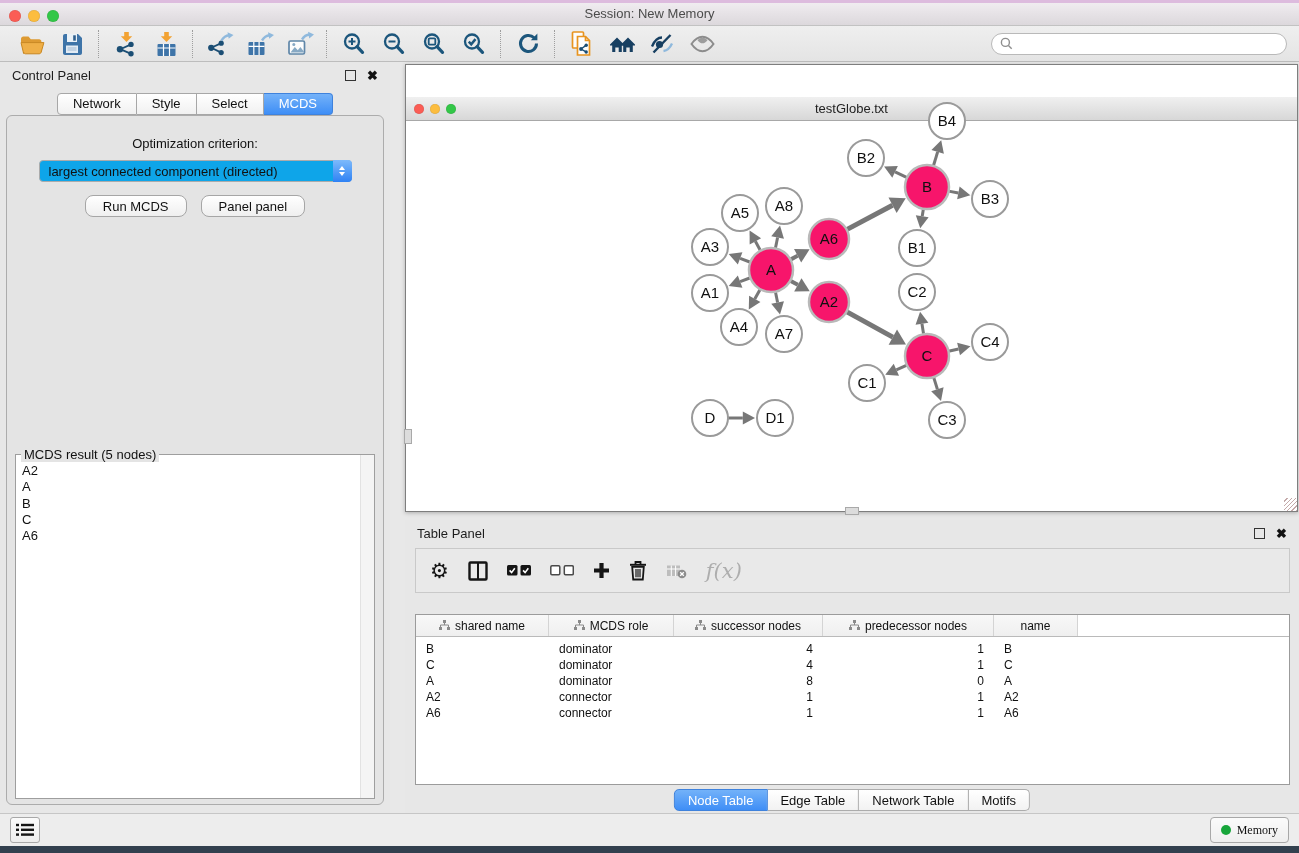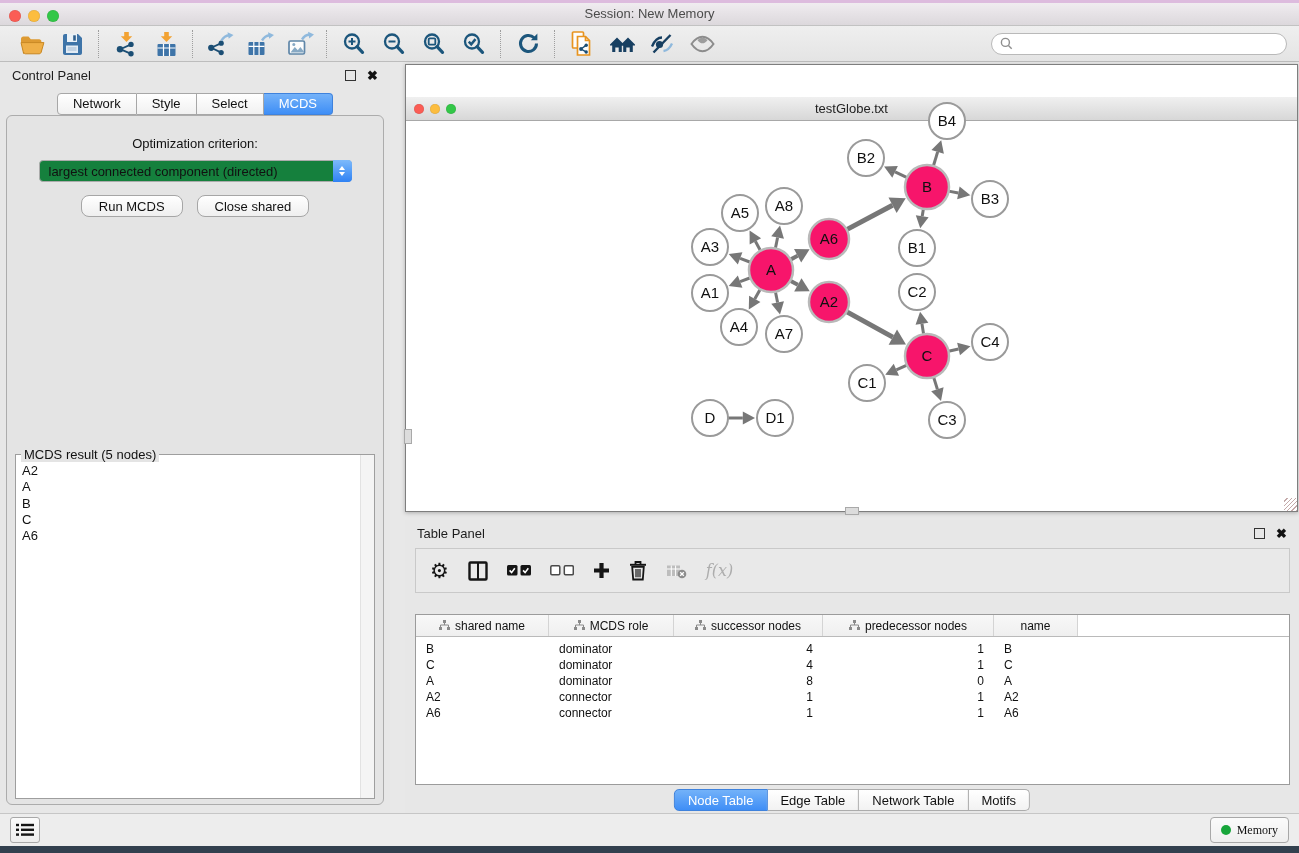--- a/index.html
+++ b/index.html
@@ -22,21 +22,21 @@
   .panel-head .spacer{flex:1;}
   .float-icon{width:9px;height:9px;border:1.5px solid #333;margin-right:11px;}
   .close-icon{font-size:13px;font-weight:bold;color:#111;line-height:1;}
   #ctabs{position:relative;z-index:2;display:flex;justify-content:center;margin-top:5px;}
   .ctab{height:20px;line-height:20px;padding:0 15px;font-size:13px;background:linear-gradient(#FFFFFF,#F1F1F1);border:1px solid #A7A7A7;border-left:none;color:#111;}
   .ctab:first-child{border-left:1px solid #A7A7A7;border-radius:4px 0 0 4px;}
   .ctab:last-child{border-radius:0 4px 4px 0;}
   .ctab.active{background:linear-gradient(#74B2F9,#3E8EF6);border-color:#3F82DC;color:#fff;}
   #cp-body{position:absolute;left:6px;right:6px;top:37px;bottom:8px;margin-top:16px;border:1px solid #ACACAC;border-radius:6px;background:#E4E4E4;}
   .opt-label{margin-top:20px;text-align:center;font-size:13px;}
-  .dropdown{margin:9px auto 0;width:313px;height:22px;background:#15803d;border:1px solid #ABABAB;border-radius:4px;display:flex;align-items:center;box-sizing:border-box;}
+  .dropdown{margin:9px auto 0;width:313px;height:22px;background:#0ea5e9;border:1px solid #ABABAB;border-radius:4px;display:flex;align-items:center;box-sizing:border-box;}
   .dropdown .val{flex:1;padding-left:9px;font-size:13px;white-space:nowrap;overflow:hidden;}
   .stepper{width:19px;height:22px;margin:-1px -1px -1px 0;border-radius:0 4px 4px 0;background:linear-gradient(#7DBAFB,#2F82F4);display:flex;flex-direction:column;align-items:center;justify-content:center;gap:2.5px;}
   .tri-up{width:0;height:0;border-left:3.5px solid transparent;border-right:3.5px solid transparent;border-bottom:4.5px solid #fff;}
   .tri-down{width:0;height:0;border-left:3.5px solid transparent;border-right:3.5px solid transparent;border-top:4.5px solid #fff;}
   .btn-row{display:flex;justify-content:center;gap:14px;margin-top:13px;}
   .cbtn{height:22px;padding:0 17px;background:linear-gradient(#FFFFFF,#EFEFEF);border:1px solid #A6A6A6;border-radius:8px;font-size:13px;font-family:"Liberation Sans",sans-serif;color:#111;}
   #result-box{position:absolute;left:8px;right:8px;top:338px;bottom:5px;border:1px solid #9E9E9E;background:#fff;}
   #result-legend{position:absolute;top:-8px;left:5px;background:#E4E4E4;padding:0 3px;font-size:13px;color:#111;}
   #result-list{position:absolute;left:0;right:13px;top:8px;bottom:0;overflow:hidden;}
   .ritem{font-size:13px;line-height:16.3px;padding-left:6px;}
@@ -48,21 +48,21 @@
   #net-titlebar .light{width:10px;height:10px;}
   #graph-svg{position:absolute;left:0;top:24px;}
   .grip{position:absolute;right:0;bottom:0;width:13px;height:13px;background:repeating-linear-gradient(135deg,transparent 0 2px,#C4A9A9 2px 3px);}
   .vthumb{position:absolute;left:-2px;top:364px;width:6px;height:13px;background:#DCDCDC;border:1px solid #A9A9A9;}
   .hthumb{position:absolute;left:439px;bottom:-4px;width:12px;height:6px;background:#DCDCDC;border:1px solid #A9A9A9;}
   
   #table-panel{position:absolute;left:405px;top:520px;width:894px;bottom:40px;background:#E7E7E7;}
   #tp-toolbar{position:absolute;left:10px;right:9px;top:28px;height:45px;background:#E9E9E9;border:1px solid #C9C9C9;box-sizing:border-box;display:flex;align-items:center;padding:0 14px;gap:19px;}
   .ttool{display:flex;align-items:center;justify-content:center;}
   .gear-glyph{font-size:21px;color:#151515;line-height:1;}
-  .fx{font-family:"DejaVu Serif",serif;font-style:italic;font-size:16px;color:#ADADAD;}
+  .fx{font-family:"DejaVu Serif",serif;font-style:italic;font-size:21px;color:#ADADAD;}
   #tgrid-wrap{position:absolute;left:10px;right:9px;top:78px;bottom:28px;background:#fff;border:1px solid #9B9B9B;box-sizing:border-box;overflow:hidden;margin-top:16px;}
   #thead{display:grid;grid-template-columns:133px 125px 149px 171px 84px 1fr;height:21px;border-bottom:1px solid #BABABA;}
   .th{display:flex;align-items:center;justify-content:center;gap:5px;font-size:12px;background:linear-gradient(#F8F8F8,#EFEFEF);border-right:1px solid #D4D4D4;overflow:hidden;white-space:nowrap;}
   .th.filler{background:#fff;border-right:none;}
   #tbody{padding-top:4px;}
   .trow{display:grid;grid-template-columns:133px 125px 149px 171px 84px 1fr;height:15.9px;align-items:center;font-size:12px;}
   .td{padding-left:10px;white-space:nowrap;overflow:hidden;}
   .td.num{text-align:right;padding-right:10px;padding-left:0;}
   #btabs{position:absolute;left:50%;transform:translateX(-50%);bottom:2px;display:flex;height:22px;}
   .btab{line-height:22px;padding:0 13px;font-size:13px;background:linear-gradient(#FFFFFF,#F2F2F2);border:1px solid #ACACAC;border-left:none;color:#111;}
@@ -247,21 +247,21 @@
       <div class="opt-label">Optimization criterion:</div>
       <div class="dropdown">
         <span class="val">largest connected component (directed)</span>
         <span class="stepper">
             <span class="tri-up"></span>
             <span class="tri-down"></span>
           </span>
       </div>
       <div class="btn-row">
         <button class="cbtn">Run MCDS</button>
-        <button class="cbtn">Close shared</button>
+        <button class="cbtn">Panel panel</button>
       </div>
       <div id="result-box">
         <div id="result-legend">MCDS result (5 nodes)</div>
         <div id="result-list">
             <div class="ritem">A2</div>
             <div class="ritem">A</div>
             <div class="ritem">B</div>
             <div class="ritem">C</div>
             <div class="ritem">A6</div>
           </div>

